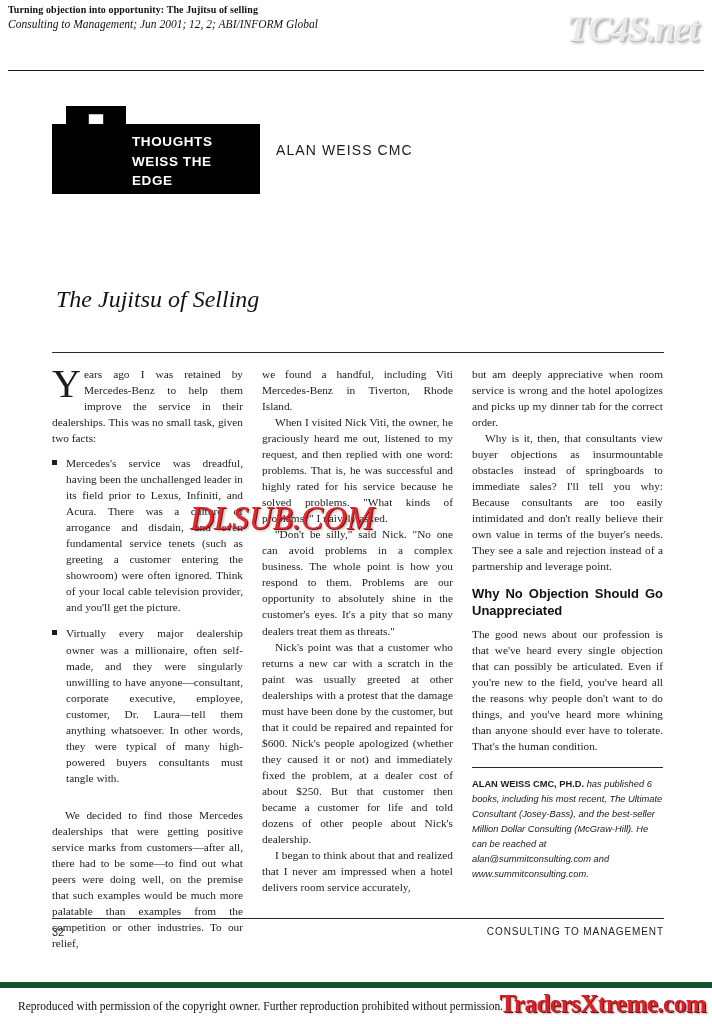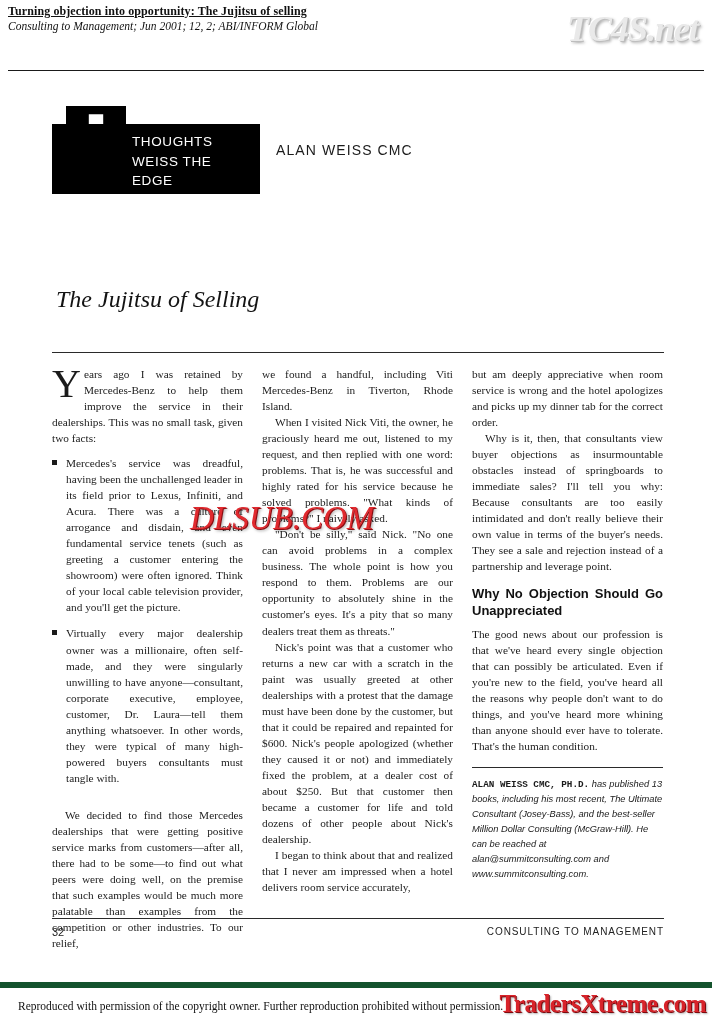--- a/index.html
+++ b/index.html
@@ -18,23 +18,22 @@
   .cite {
     position: absolute;
     left: 8px;
     top: 4px;
     width: 430px;
     line-height: 1.25;
   }
   .cite .title {
     font-family: "Liberation Serif", serif;
     font-weight: bold;
-    font-size: 12px;
+    font-size: 10px;
     letter-spacing: 0.1px;
-    text-decoration: underline;
   }
   .cite .author {
     font-weight: bold;
     font-size: 11.5px;
   }
   .cite .source {
     font-style: italic;
     font-size: 11.5px;
   }
   .cite .page {
@@ -101,21 +100,21 @@
     background: #000;
     clip-path: polygon(0 0, 100% 0, 100% 100%, 62% 100%, 62% 38%, 38% 38%, 38% 100%, 0 100%);
   }
   .mast-text {
     position: absolute;
     left: 80px;
     top: 26px;
     width: 120px;
     color: #fff;
     font-family: "Liberation Sans", sans-serif;
-    font-weight: normal;
+    font-weight: bold;
     font-size: 13.5px;
     line-height: 1.45;
     letter-spacing: 0.6px;
   }
   .byline-top {
     position: absolute;
     left: 268px;
     top: 68px;
     font-family: "Liberation Sans", sans-serif;
     font-size: 14px;
@@ -230,21 +229,20 @@
     font-family: "Liberation Sans", sans-serif;
     font-size: 9.3px;
     line-height: 1.62;
     font-style: italic;
     color: #1b1b1b;
     text-align: left;
   }
   .bio b {
     font-style: normal;
     font-weight: bold;
-    font-family: Liberation Mono, monospace;
   }
 
   
   .rule-body-bottom {
     position: absolute;
     left: 44px;
     top: 844px;
     width: 612px;
     height: 1px;
     background: #2a2a2a;
@@ -365,21 +363,21 @@
       <p>Nick's point was that a customer who returns a new car with a scratch in the paint was usually greeted at other dealerships with a protest that the damage must have been done by the customer, but that it could be repaired and repainted for $600. Nick's people apologized (whether they caused it or not) and immediately fixed the problem, at a dealer cost of about $250. But that customer then became a customer for life and told dozens of other people about Nick's dealership.</p>
       <p>I began to think about that and realized that I never am impressed when a hotel delivers room service accurately,</p>
     </div>
 
     <div class="col">
       <p class="noindent">but am deeply appreciative when room service is wrong and the hotel apologizes and picks up my dinner tab for the correct order.</p>
       <p>Why is it, then, that consultants view buyer objections as insurmountable obstacles instead of springboards to immediate sales? I'll tell you why: Because consultants are too easily intimidated and don't really believe their own value in terms of the buyer's needs. They see a sale and rejection instead of a partnership and leverage point.</p>
       <h2 class="sub-head">Why No Objection Should Go Unappreciated</h2>
       <p class="noindent">The good news about our profession is that we've heard every single objection that can possibly be articulated. Even if you're new to the field, you've heard all the reasons why people don't want to do things, and you've heard more whining than anyone should ever have to tolerate. That's the human condition.</p>
       <div class="rule-thin"></div>
-      <div class="bio"><b>ALAN WEISS CMC, PH.D.</b><span> has published 13 books, including his most recent, The Ultimate Consultant (Josey-Bass), and the best-seller Million Dollar Consulting (McGraw-Hill). He can be reached at alan@summitconsulting.com and www.summitconsulting.com.</span></div>
+      <div class="bio"><b>ALAN WEISS CMC, PH.D.</b><span> has published 6 books, including his most recent, The Ultimate Consultant (Josey-Bass), and the best-seller Million Dollar Consulting (McGraw-Hill). He can be reached at alan@summitconsulting.com and www.summitconsulting.com.</span></div>
     </div>
 
   </div>
 
   <div class="rule-body-bottom"></div>
   <div class="folio">32</div>
   <div class="journal">CONSULTING TO MANAGEMENT</div>
 </div>
 
 <div class="watermark-center">DLSUB.COM</div>

